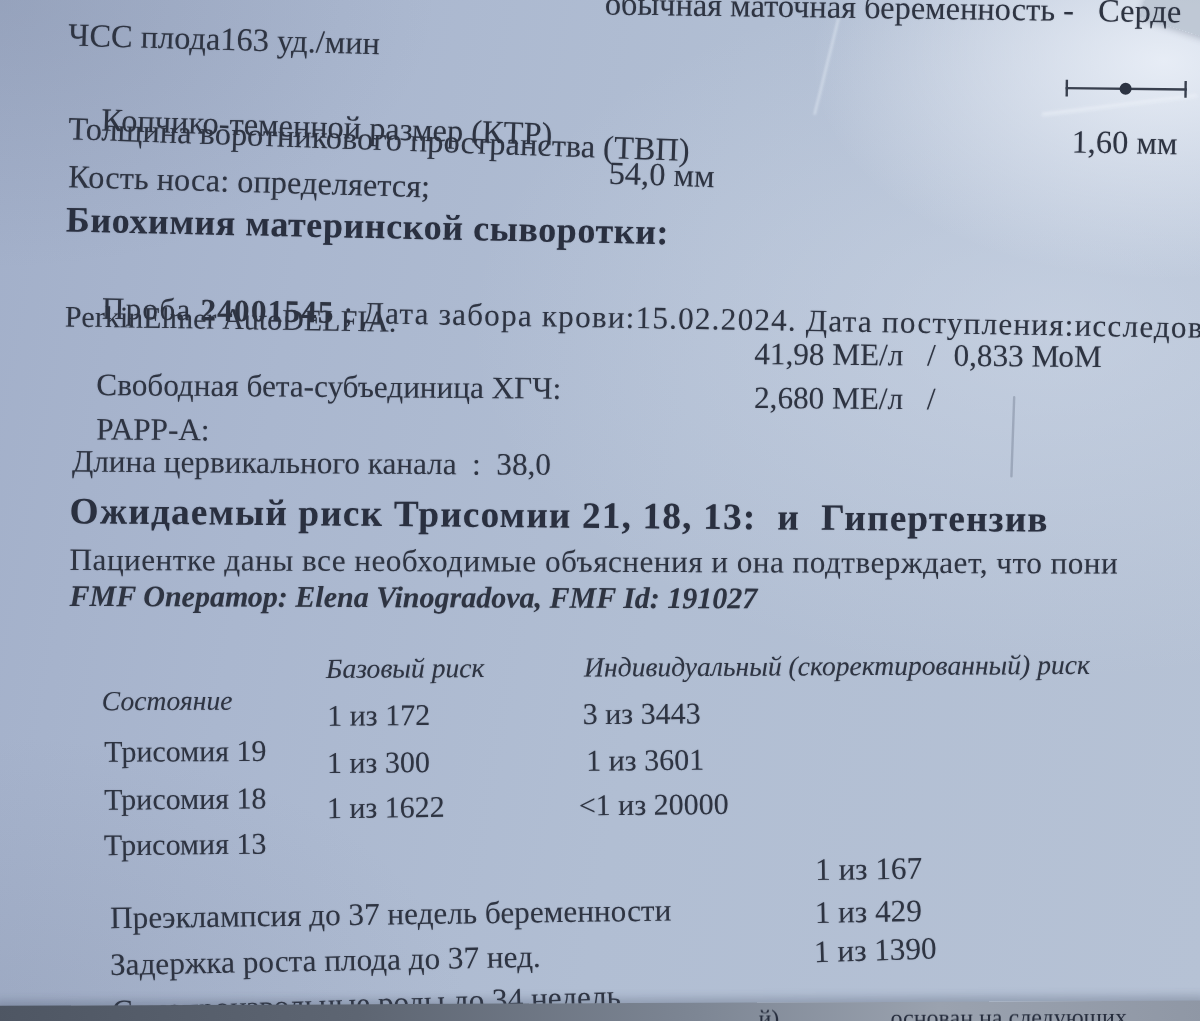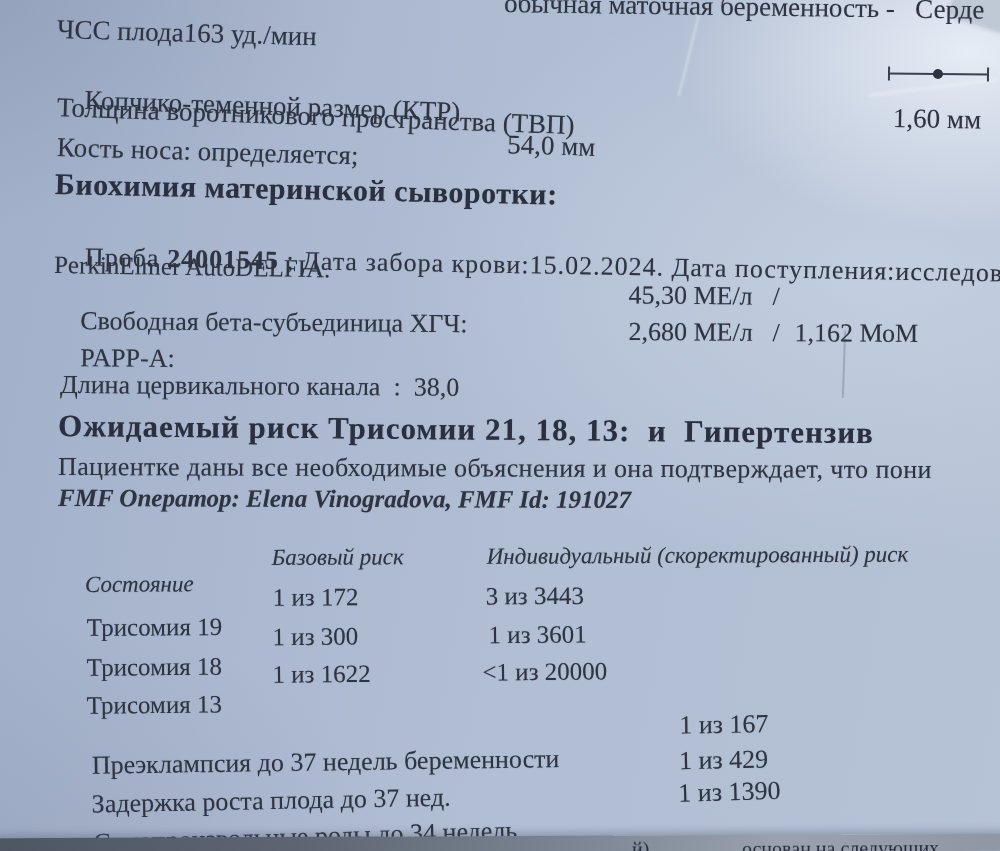--- a/index.html
+++ b/index.html
@@ -124,29 +124,29 @@
   <div class="line l-biotitle">Биохимия материнской сыворотки:</div>
 
   <div class="line l-sample">
     <span>Проба </span><span class="num">24001545</span><span> ; Дата забора крови:15.02.2024. Дата поступления:исследовани</span>
   </div>
 
   <div class="line l-analyzer">PerkinElmer AutoDELFIA.</div>
 
   <div class="line l-hcg">
     <span>Свободная бета-субъединица ХГЧ:</span>
-    <span class="abs v1">45,30 МЕ/л</span>
+    <span class="abs v1">41,98 МЕ/л</span>
     <span class="abs sl">/</span>
+    <span class="abs v2">0,833 МоМ</span>
   </div>
 
   <div class="line l-papp">
     <span>PAPP-A:</span>
     <span class="abs v1">2,680 МЕ/л</span>
     <span class="abs sl">/</span>
-    <span class="abs v2">1,162 МоМ</span>
   </div>
 
   <div class="line l-cervical">Длина цервикального канала  :  38,0</div>
   <div class="line l-risktitle">Ожидаемый риск Трисомии 21, 18, 13:  и  Гипертензив</div>
   <div class="line l-patient">Пациентке даны все необходимые объяснения и она подтверждает, что пони</div>
   <div class="line l-fmf">FMF Оператор: Elena Vinogradova, FMF Id: 191027</div>
 
   <div class="line t-head">
     <span>Состояние</span>
     <span class="abs c2">Базовый риск</span>

